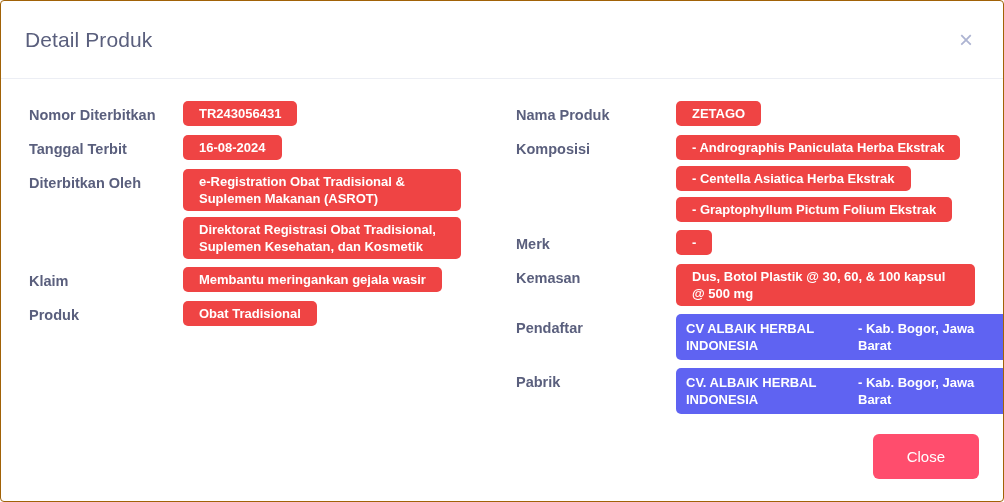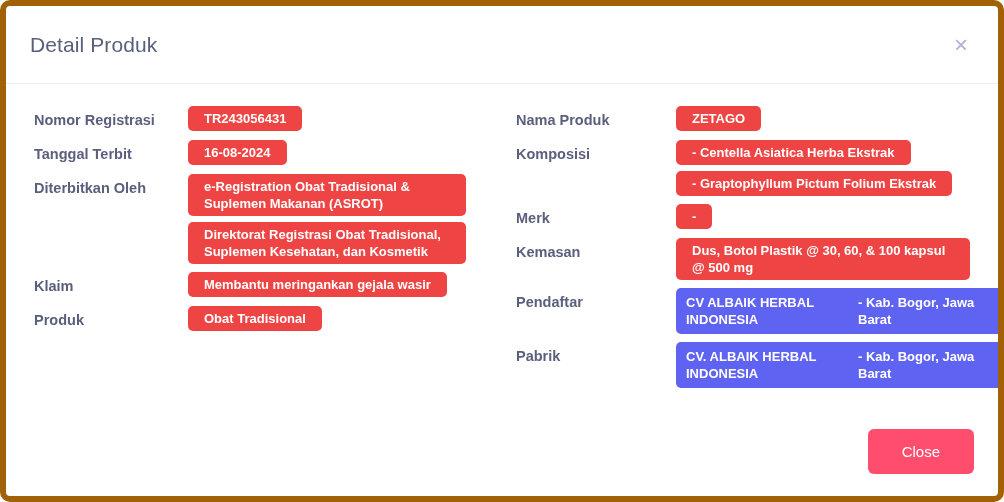--- a/index.html
+++ b/index.html
@@ -10,22 +10,22 @@
   body {
     font-family: "Liberation Sans", sans-serif;
     -webkit-font-smoothing: antialiased;
   }
   #modal {
     position: relative;
     width: 1004px;
     height: 502px;
     box-sizing: border-box;
     background: #ffffff;
-    border: 6px solid #a16207;
-    border-radius: 10px;
+    border: 1px solid #a16207;
+    border-radius: 4px;
     overflow: hidden;
   }
   .modal-header {
     height: 78px;
     box-sizing: border-box;
     border-bottom: 1px solid #eceef4;
     display: flex;
     align-items: center;
     padding: 0 24px;
   }
@@ -134,21 +134,21 @@
   <div class="modal-header">
     <div class="modal-title">Detail Produk</div>
     <div class="close-icon">×</div>
   </div>
 
   <div class="modal-body">
 
     <div class="col col-left">
 
       <div class="row">
-        <div class="row-label">Nomor Registrasi</div>
+        <div class="row-label">Nomor Diterbitkan</div>
         <div class="vals">
           <span class="tag">TR243056431</span>
         </div>
       </div>
 
       <div class="row">
         <div class="row-label">Tanggal Terbit</div>
         <div class="vals">
           <span class="tag">16-08-2024</span>
         </div>
@@ -183,20 +183,21 @@
       <div class="row">
         <div class="row-label">Nama Produk</div>
         <div class="vals">
           <span class="tag">ZETAGO</span>
         </div>
       </div>
 
       <div class="row">
         <div class="row-label">Komposisi</div>
         <div class="vals">
+          <span class="tag">- Andrographis Paniculata Herba Ekstrak</span>
           <span class="tag">- Centella Asiatica Herba Ekstrak</span>
           <span class="tag">- Graptophyllum Pictum Folium Ekstrak</span>
         </div>
       </div>
 
       <div class="row">
         <div class="row-label">Merk</div>
         <div class="vals">
           <span class="tag">-</span>
         </div>

